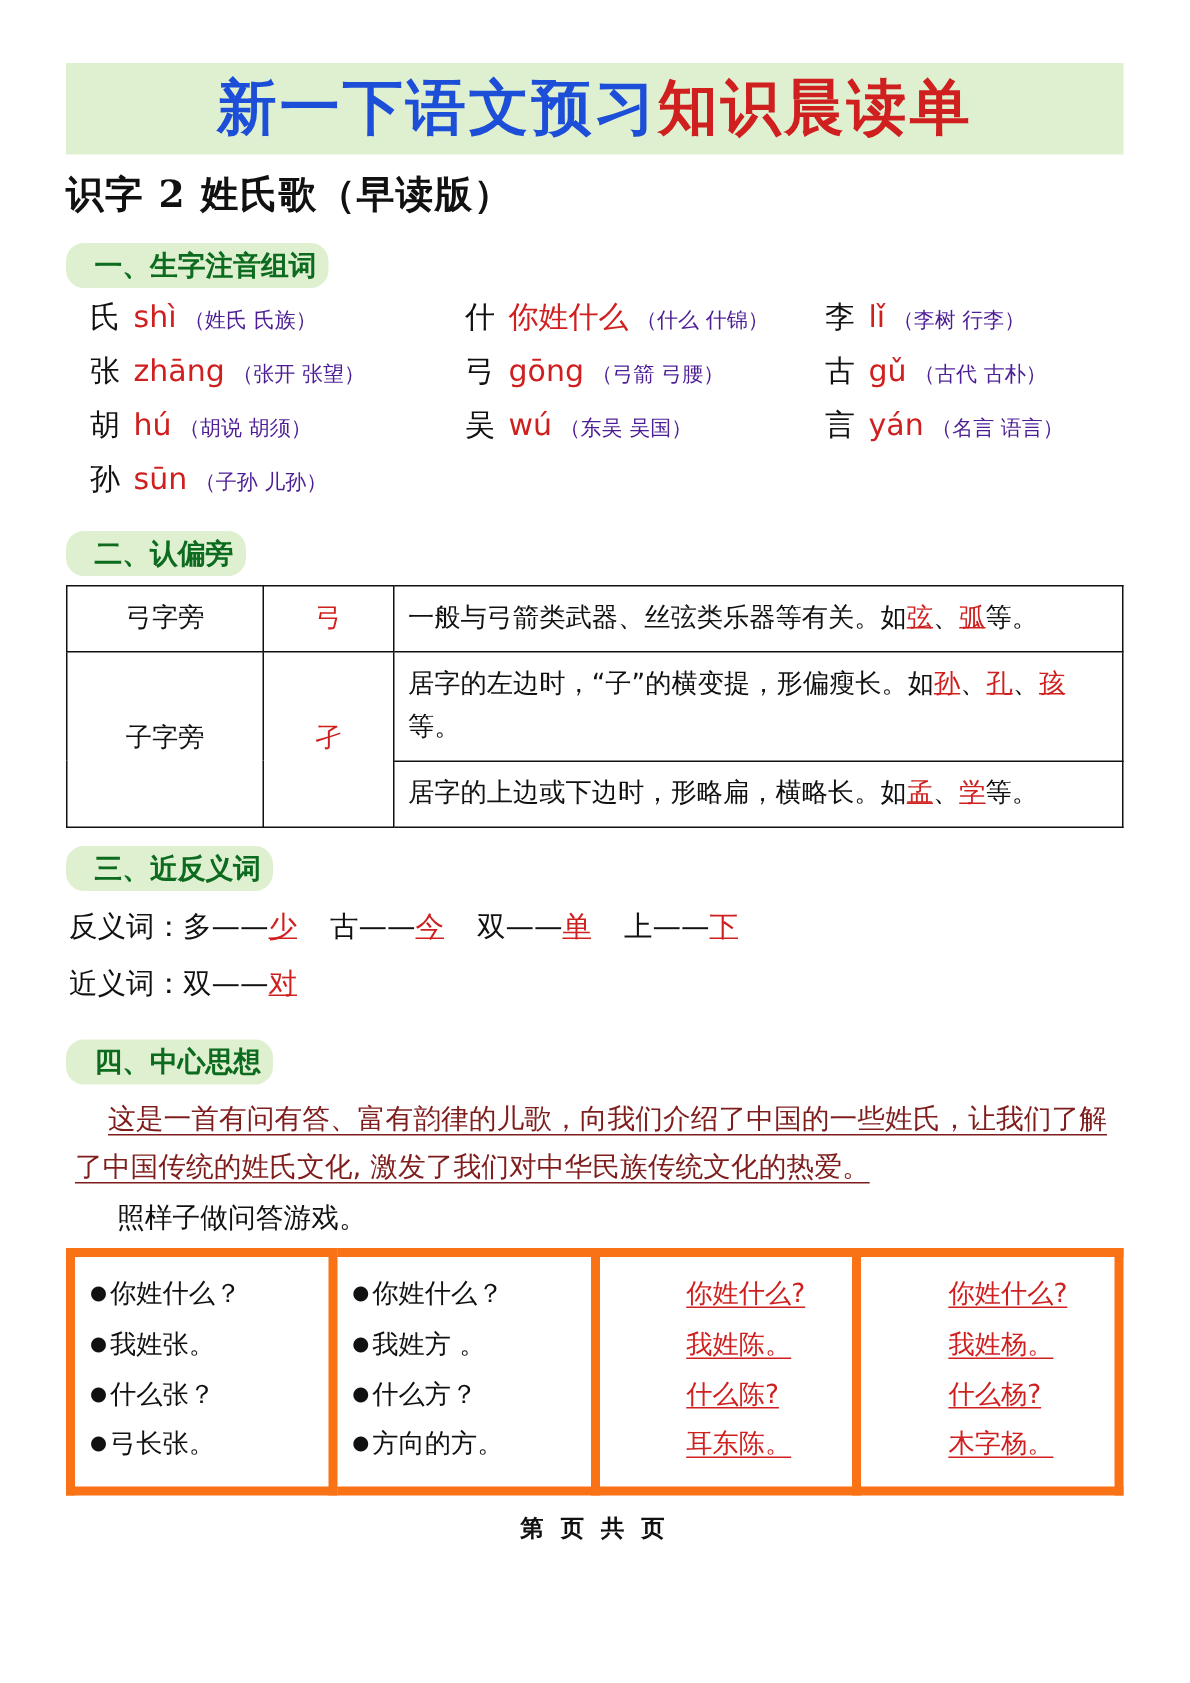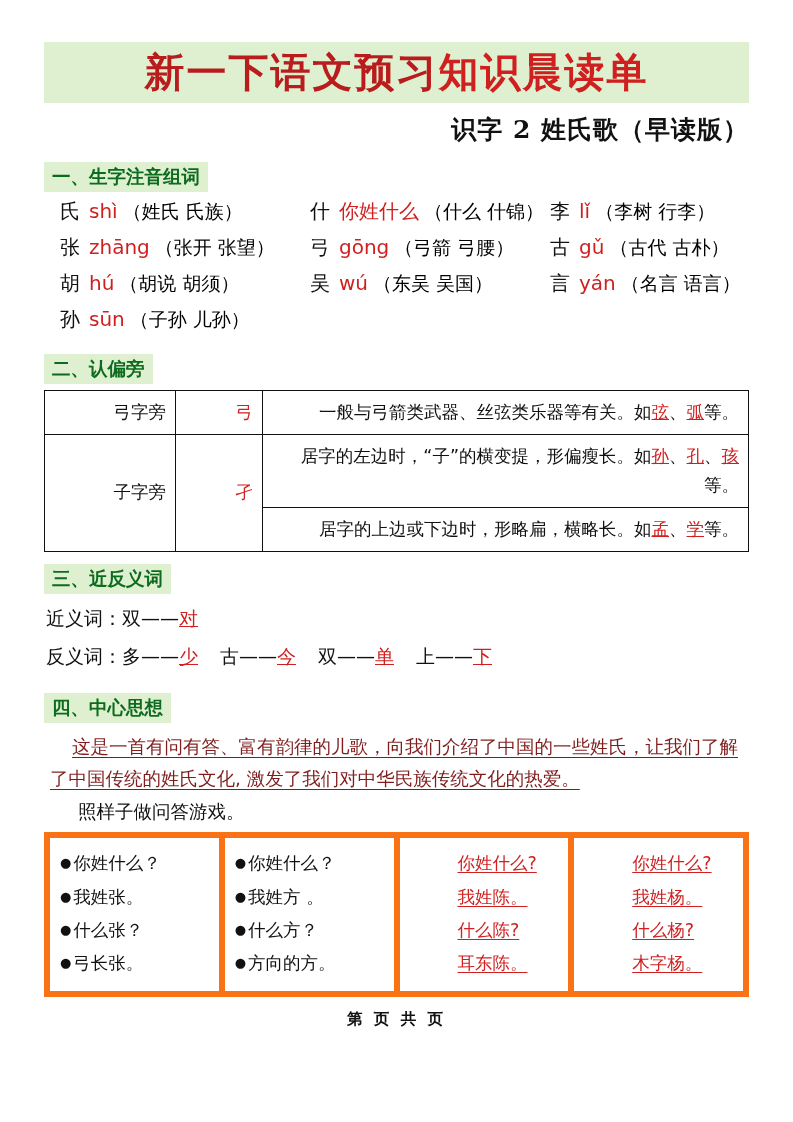--- a/index.html
+++ b/index.html
@@ -25,43 +25,44 @@
     padding:6px 0 8px 0;
     margin:8px 0 0 0;
   }
   .title-band .t{
     font-family:"DejaVu Serif","Liberation Serif",serif;
     font-weight:bold;
     font-size:40px;
     letter-spacing:2px;
     line-height:1.18;
   }
-  .t .g{color:#b91c1c;}
+  .t .g{color:#1d4ed8;}
   .t .r{color:#cf1f1f;}
 
   .subtitle{
-    text-align:right;
+    text-align:left;
     font-family:"DejaVu Serif","Liberation Serif",serif;
     font-weight:bold;
     font-size:25px;
     color:#111;
     margin:10px 0 4px 0;
     letter-spacing:1px;
   }
 
   
   .sec-head{
     display:inline-block;
     background:#dff0d0;
     color:#0c6b1e;
     font-size:18.5px;
     font-weight:bold;
-    padding:2px 8px 3px 8px;
+    padding:2px 8px 3px 19px;
     margin:12px 0 6px 0;
     font-family:"DejaVu Sans","Liberation Sans",sans-serif;
+    border-radius:12px;
   }
 
   
   .chars{
     margin:0 0 0 6px;
   }
   .char-row{
     display:flex;
     align-items:baseline;
     margin:0 0 9px 0;
@@ -70,35 +71,34 @@
   .char-cell{
     display:flex;
     align-items:baseline;
     white-space:nowrap;
   }
   .c1{width:250px;padding-left:10px;}
   .c2{width:240px;}
   .c3{width:auto;}
   .hz{color:#111;font-size:20px;}
   .py{color:#cf1f1f;margin-left:9px;font-family:"DejaVu Sans","Liberation Sans",sans-serif;font-size:20px;}
-  .wd{color:#000000;margin-left:5px;font-size:19px;}
+  .wd{color:#4c1d95;margin-left:5px;font-size:14px;}
 
   
   table.rad{
     border-collapse:collapse;
     width:100%;
     table-layout:fixed;
   }
   table.rad td{
     border:1px solid #111;
     padding:7px 9px;
     font-size:17.5px;
     line-height:1.65;
     vertical-align:middle;
-    text-align:right;
   }
   td.rad-name{width:112px;text-align:center;font-size:18px;}
   td.rad-glyph{
     width:68px;text-align:center;color:#cf1f1f;
     font-family:"DejaVu Serif","Liberation Serif",serif;
     font-size:26px;
   }
   td.rad-desc{text-align:left;}
   .rad-desc .u{color:#cf1f1f;text-decoration:underline;}
   td.nb-top{border-bottom:none;}
@@ -256,24 +256,24 @@
         <span>居字的上边或下边时，形略扁，横略长。如</span><span class="u">孟</span><span>、</span><span class="u">学</span><span>等。</span>
       </td>
     </tr>
   </tbody>
     </table>
 
   
   <div class="sec-head">三、近反义词</div>
 
   <div class="syn-line">
-    <span>近义词：</span><span>双——</span><span class="ans">对</span>
+    <span>反义词：</span><span>多——</span><span class="ans">少</span><span class="gap"></span><span>古——</span><span class="ans">今</span><span class="gap"></span><span>双——</span><span class="ans">单</span><span class="gap"></span><span>上——</span><span class="ans">下</span>
   </div>
   <div class="syn-line">
-    <span>反义词：</span><span>多——</span><span class="ans">少</span><span class="gap"></span><span>古——</span><span class="ans">今</span><span class="gap"></span><span>双——</span><span class="ans">单</span><span class="gap"></span><span>上——</span><span class="ans">下</span>
+    <span>近义词：</span><span>双——</span><span class="ans">对</span>
   </div>
 
   
   <div class="sec-head">四、中心思想</div>
   <div class="idea">这是一首有问有答、富有韵律的儿歌，向我们介绍了中国的一些姓氏，让我们了解了中国传统的姓氏文化, 激发了我们对中华民族传统文化的热爱。</div>
 
   
   <div class="ex-intro">照样子做问答游戏。</div>
 
   <table class="ex">

